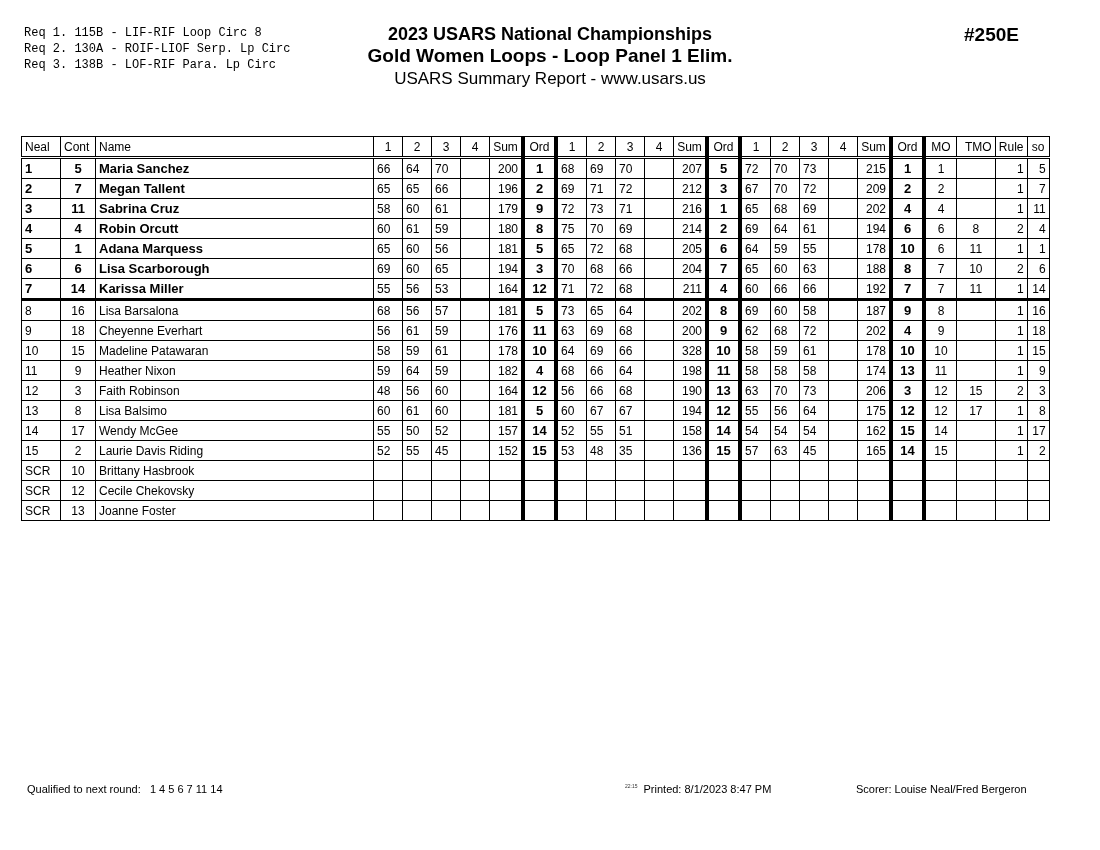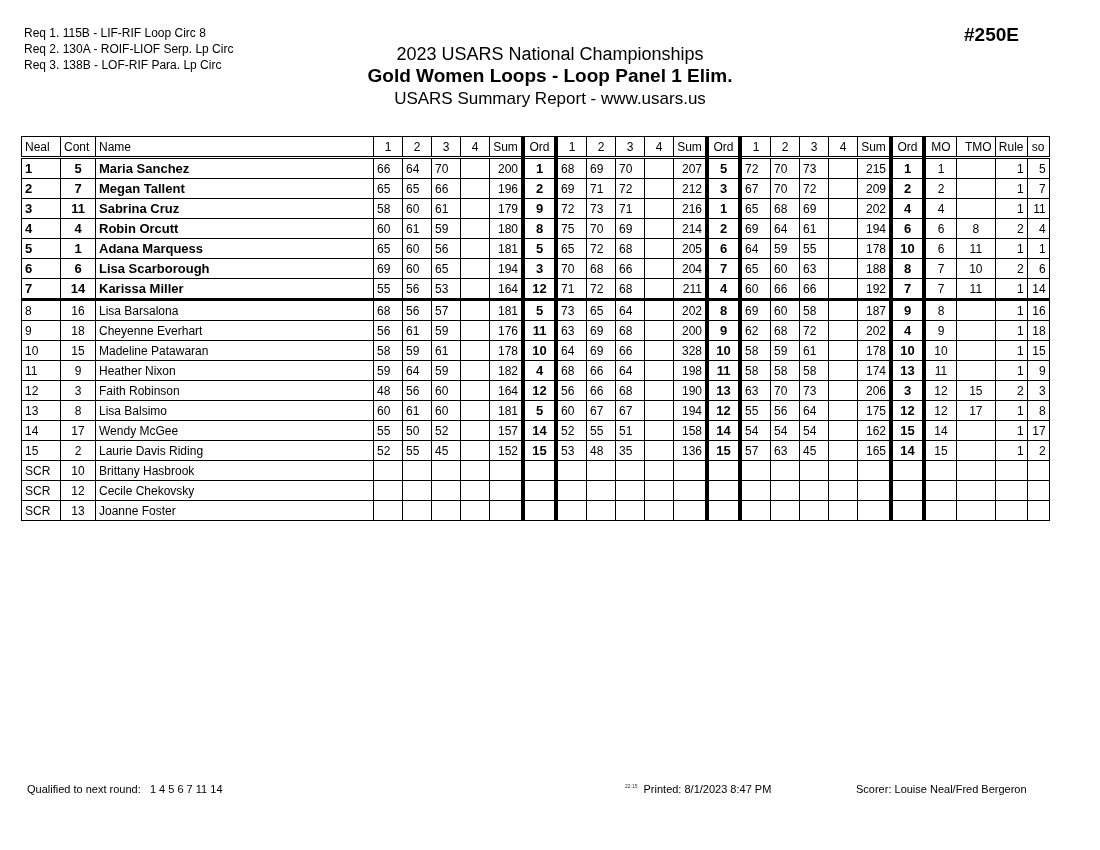--- a/index.html
+++ b/index.html
@@ -1,19 +1,19 @@
 <!DOCTYPE html>
 <html><head>
 <meta charset="utf-8">
 <style>
   html, body { margin:0; padding:0; background:#fff; }
   body { width:1100px; height:850px; position:relative; font-family:"Liberation Sans", sans-serif; color:#000; overflow:hidden; }
-  .reqs { position:absolute; left:24px; top:25px; font-size:12px; line-height:16px; }
+  .reqs { position:absolute; left:24px; top:25px; font-size:12px; line-height:16px;font-family:Liberation Mono, monospace; }
   .hdr { position:absolute; left:300px; width:500px; text-align:center; top:24px; }
-  .hdr .t1 { font-size:18px; font-weight:normal; line-height:20px;margin-top:20px; }
+  .hdr .t1 { font-size:18px; font-weight:bold; line-height:20px; }
   .hdr .t2 { font-size:15px; line-height:18px; }
   .hdr .t3 { font-size:19px; font-weight:bold; line-height:24px; }
   .hdr .t4 { font-size:17px; line-height:22px; }
   .evno { position:absolute; left:964px; top:24px; font-size:19px; font-weight:bold; }
   table.res { position:absolute; left:21px; top:136px; border-collapse:collapse; font-size:12px; }
   table.res td { border:1px solid #000; height:19px; padding:0 3px; white-space:nowrap; }
   table.res td.blank { border:none; }
   table.res tr.judges td.j { height:19px; vertical-align:top; text-align:left; font-size:11px; padding-left:3px; border-bottom:none; }
   .c { text-align:center; }
   .r { text-align:right; }

